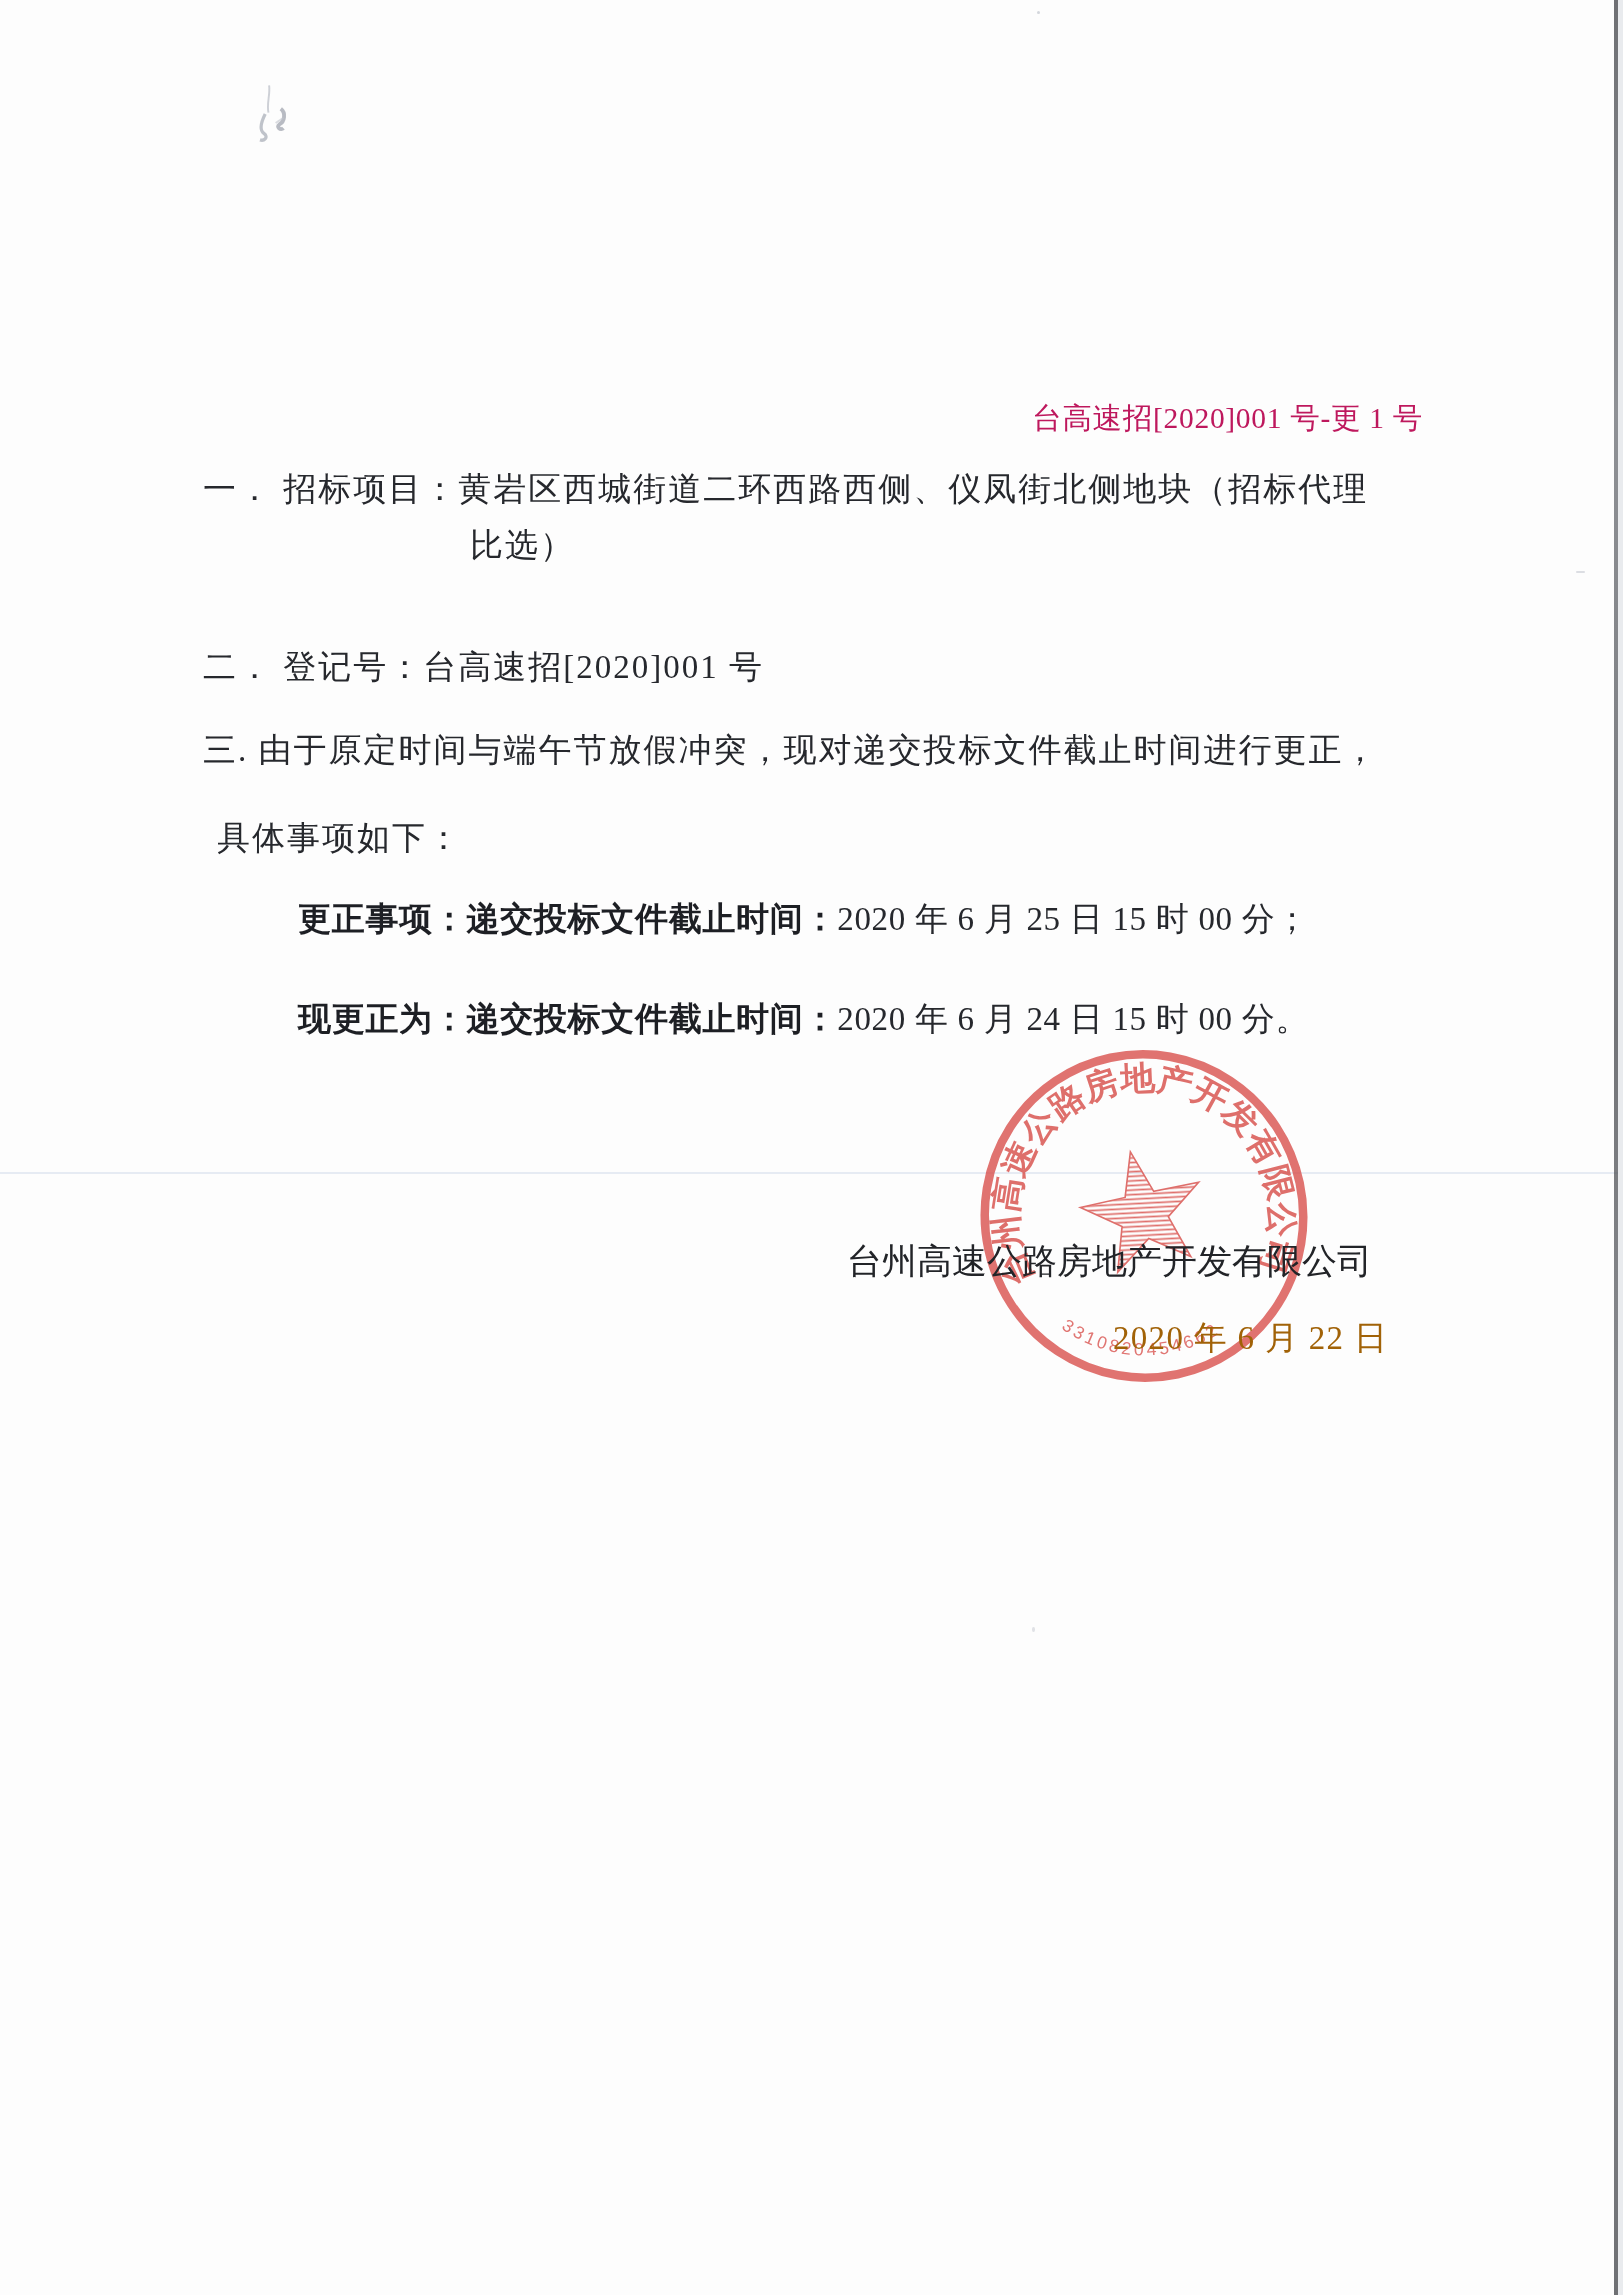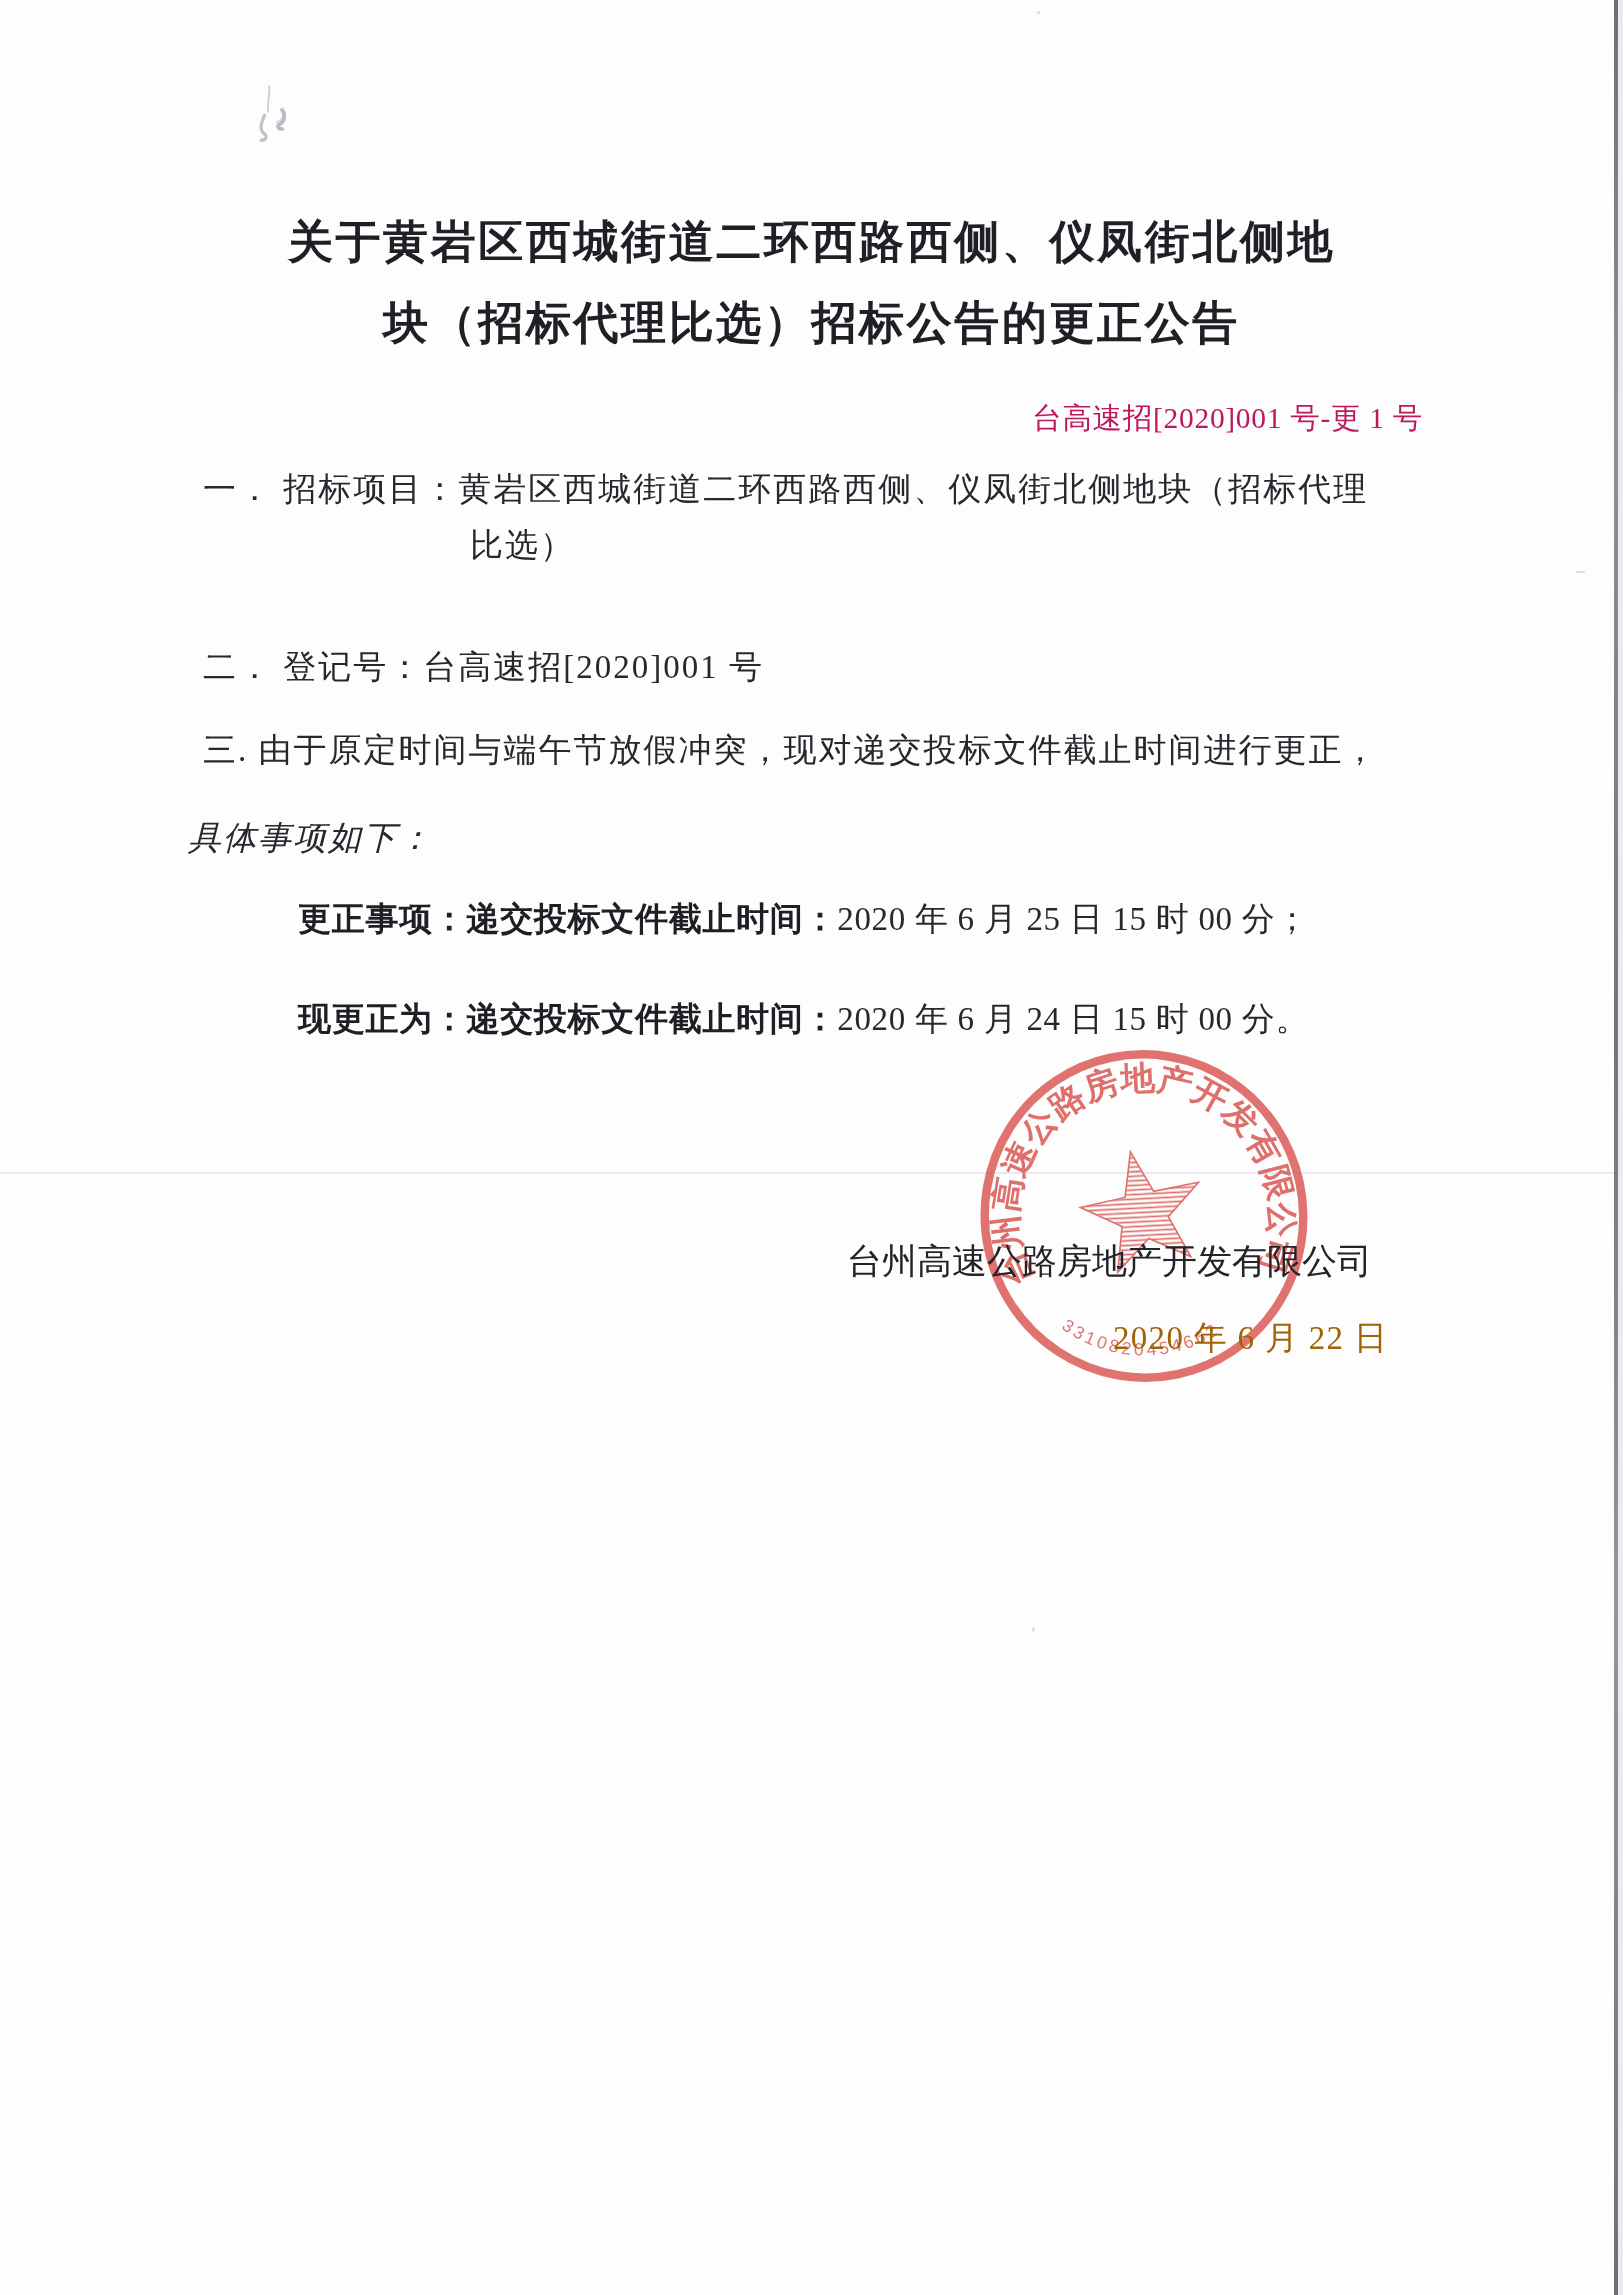--- a/index.html
+++ b/index.html
@@ -26,21 +26,21 @@
   }
   .bodyline{
     font-size:33px;letter-spacing:2px;
     color:#26282d;
   }
   .boldlabel{font-weight:bold;color:#1d1f24;}
   .l1{top:467px;left:203px;}
   .l2{top:523px;left:470px;}
   .l3{top:645px;left:203px;}
   .l4{top:728px;left:203px;}
-  .l5{top:816px;left:188px;font-style:italic;}
+  .l5{top:816px;left:217px;}
   .l6{top:897px;left:298px;letter-spacing:0.7px;text-align:center;}
   .l7{top:977px;left:298px;letter-spacing:0.7px;margin-top:20px;}
   .company{
     top:1238px;left:847px;
     font-size:35px;letter-spacing:0px;
     color:#222428;
   }
   .date{
     top:1316px;left:1113px;
     font-size:33px;letter-spacing:1.3px;
@@ -99,24 +99,20 @@
     <ellipse cx="255" cy="255" rx="243" ry="247" fill="none" stroke-width="13" opacity="0.92" stroke="#d9534f"></ellipse>
     <polygon points="255,155 277.3,221.3 347.2,222 291.1,263.7 312,330.5 255,290 198,330.5 218.9,263.7 162.8,222 232.7,221.3" fill="url(#sealHatch)" class="seal-stroke" stroke-width="2.5" opacity="0.95"></polygon>
     <text font-size="51" font-weight="bold" font-family="Liberation Sans, sans-serif" opacity="0.95" fill="#d9534f">
       <textPath href="#rimArc" startOffset="6" textLength="792" lengthAdjust="spacingAndGlyphs">台州高速公路房地产开发有限公司</textPath>
     </text>
     <text font-size="27" letter-spacing="5" font-family="Liberation Sans, sans-serif" opacity="0.9" fill="#d9534f">
       <textPath href="#codeArc" startOffset="24">3310820454662</textPath>
     </text>
   </svg>
 
-  <div class="abs title">
-    <div>关于黄岩区西城街道二环西路西侧、仪凤街北侧地</div>
-    <div>块（招标代理比选）招标公告的更正公告</div>
-  </div>
 
   <div class="abs ref">台高速招[2020]001 号-更 1 号</div>
 
   <div class="abs bodyline l1">一． 招标项目：黄岩区西城街道二环西路西侧、仪凤街北侧地块（招标代理</div>
   <div class="abs bodyline l2">比选）</div>
   <div class="abs bodyline l3">二． 登记号：台高速招[2020]001 号</div>
   <div class="abs bodyline l4">三. 由于原定时间与端午节放假冲突，现对递交投标文件截止时间进行更正，</div>
   <div class="abs bodyline l5">具体事项如下：</div>
 
   <div class="abs bodyline l6">

